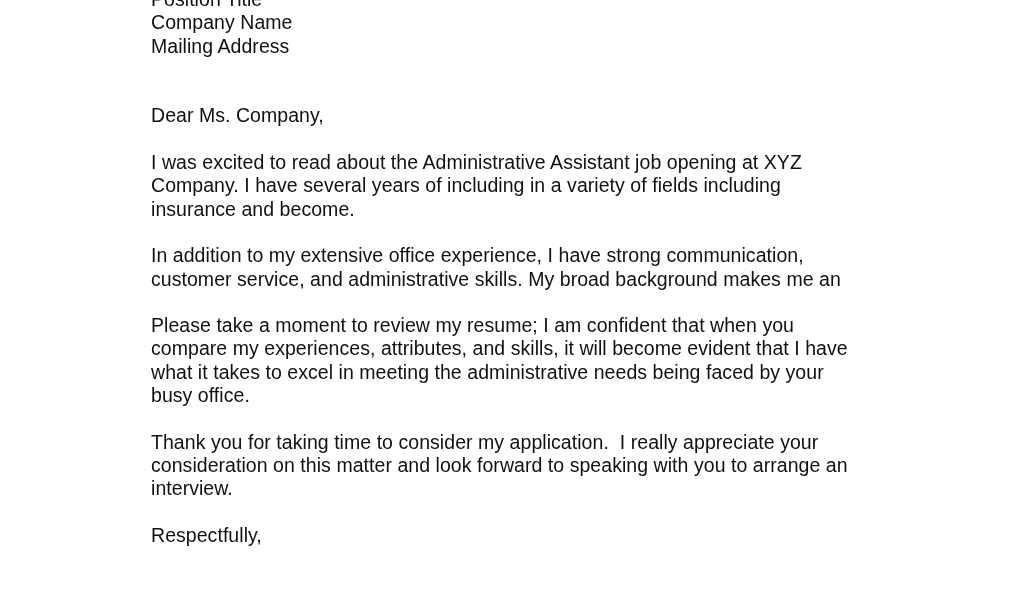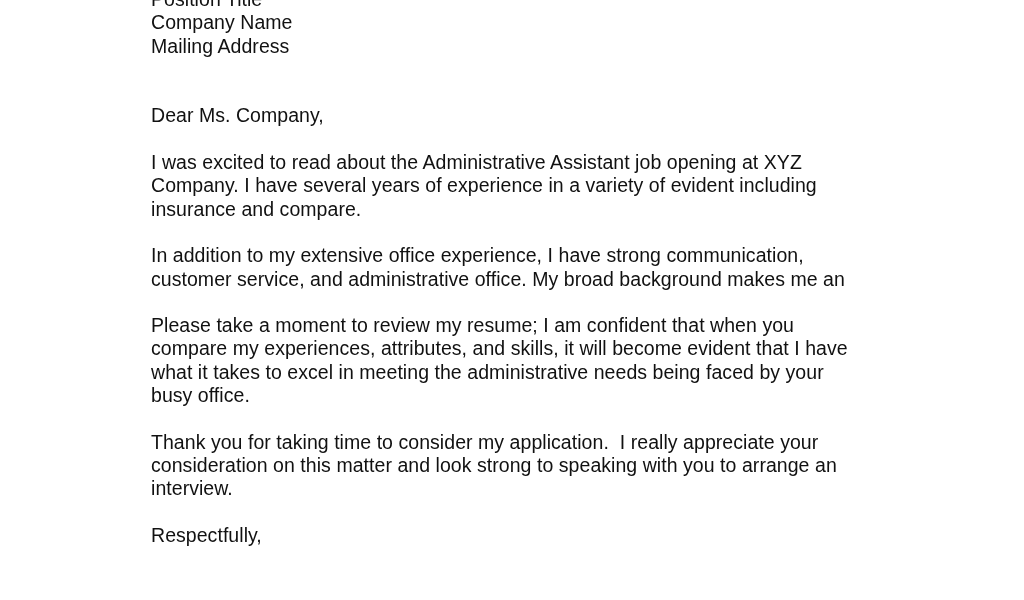--- a/index.html
+++ b/index.html
@@ -46,40 +46,40 @@
   </div>
   <div class="gap"></div>
 
   <div class="gap"></div>
 
   <span class="line">Dear Ms. Company,</span>
   <div class="gap"></div>
 
   <div class="block">
     <span class="line">I was excited to read about the Administrative Assistant job opening at XYZ</span>
-    <span class="line">Company. I have several years of experience in a variety of evident including</span>
-    <span class="line">insurance and compare.</span>
+    <span class="line">Company. I have several years of including in a variety of fields including</span>
+    <span class="line">insurance and become.</span>
   </div>
   <div class="gap"></div>
 
   <div class="block">
     <span class="line">In addition to my extensive office experience, I have strong communication,</span>
-    <span class="line">customer service, and administrative office. My broad background makes me an</span>
+    <span class="line">customer service, and administrative skills. My broad background makes me an</span>
   </div>
   <div class="gap"></div>
 
   <div class="block">
     <span class="line">Please take a moment to review my resume; I am confident that when you</span>
     <span class="line">compare my experiences, attributes, and skills, it will become evident that I have</span>
     <span class="line">what it takes to excel in meeting the administrative needs being faced by your</span>
     <span class="line">busy office.</span>
   </div>
   <div class="gap"></div>
 
   <div class="block">
     <span class="line">Thank you for taking time to consider my application.  I really appreciate your</span>
-    <span class="line">consideration on this matter and look strong to speaking with you to arrange an</span>
+    <span class="line">consideration on this matter and look forward to speaking with you to arrange an</span>
     <span class="line">interview.</span>
   </div>
   <div class="gap"></div>
 
   <span class="line">Respectfully,</span>
 </div>
 
 </body></html>

